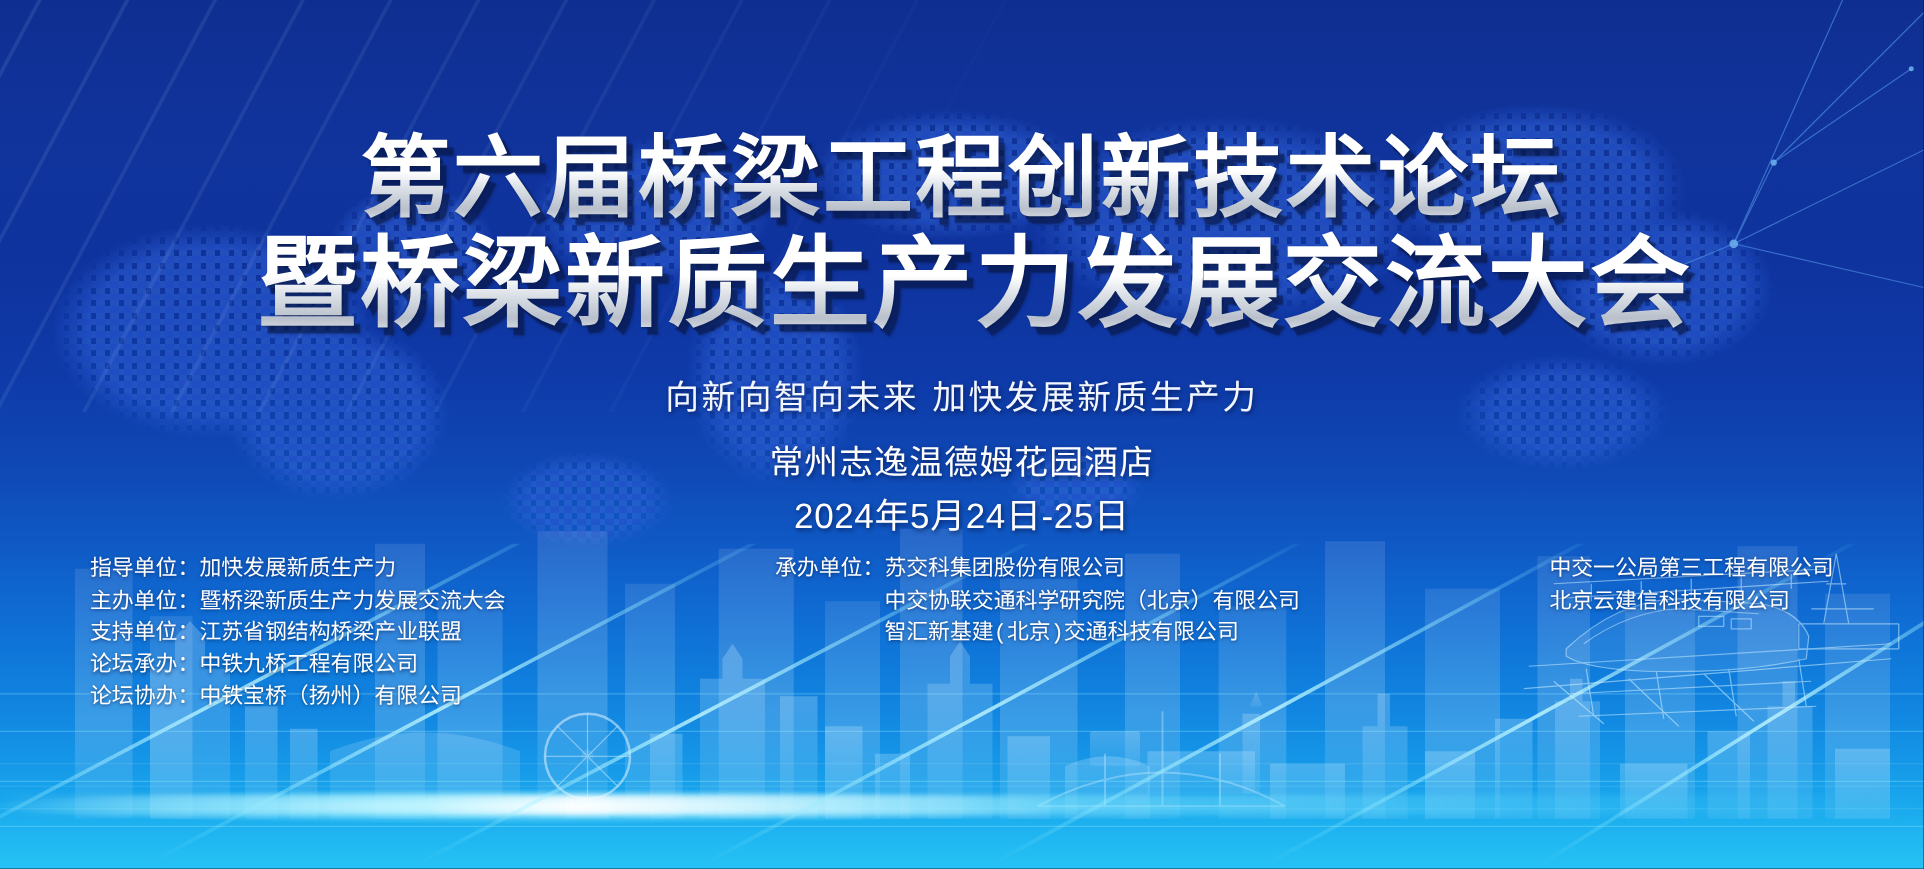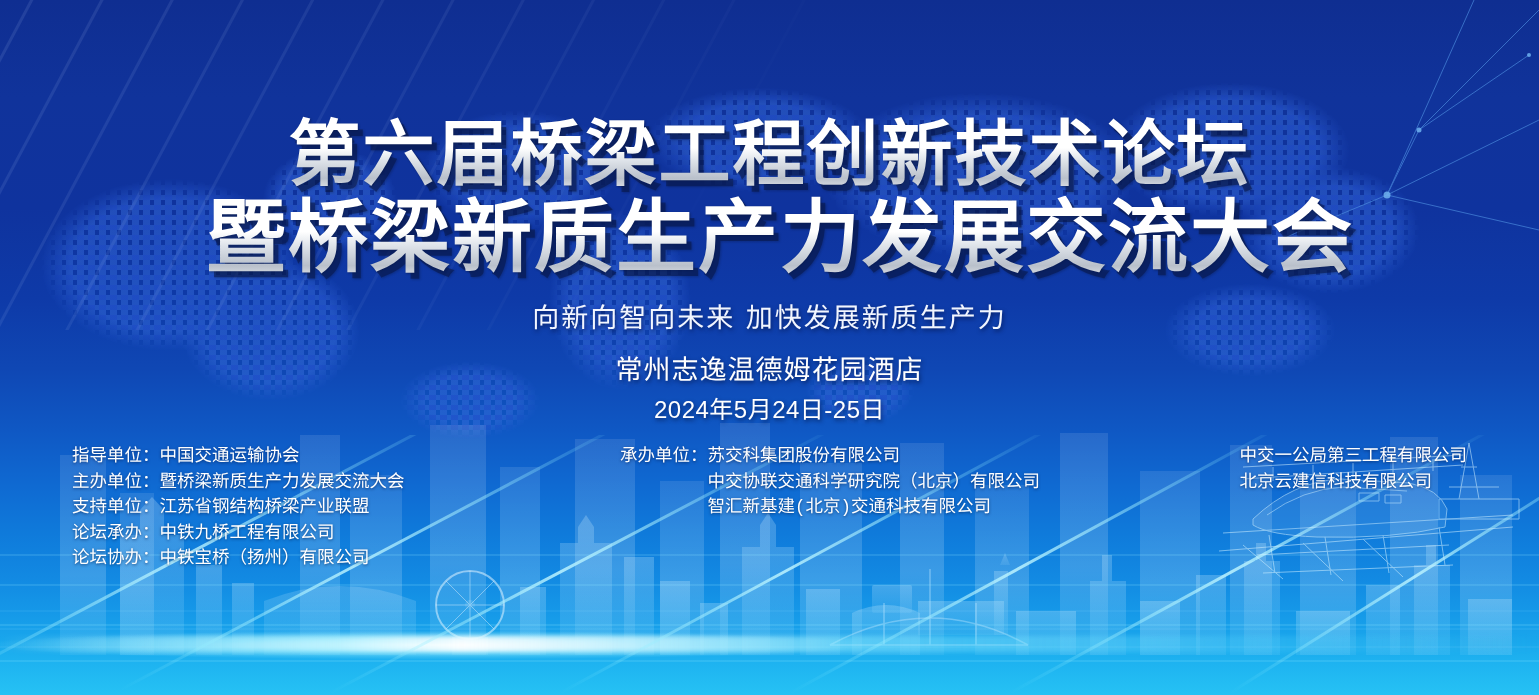--- a/index.html
+++ b/index.html
@@ -110,21 +110,21 @@
   
   .rays{position:absolute;left:0;bottom:0;width:1539px;height:260px;pointer-events:none;}
 
   
   .trainsvg{position:absolute;right:6px;bottom:92px;width:320px;height:180px;pointer-events:none;}
 
   
   .content{position:absolute;inset:0;}
 
   .title-block{
-    position:absolute; left:0; right:0; top:116px; text-align:center;
+    position:absolute; left:0; right:0; top:105px; text-align:center;
   }
   .title-line{
     font-weight:700;
     letter-spacing:2px;
     line-height:1.06;
     color:#fff;
     background:linear-gradient(180deg,#ffffff 0%,#ffffff 42%,#dfe4ea 58%,#b9c0cb 82%,#e8ebf0 100%);
     -webkit-background-clip:text;
     background-clip:text;
     -webkit-text-fill-color:transparent;
@@ -143,21 +143,21 @@
 
   .venue{
     position:absolute; left:0; right:0; top:352px; text-align:center;
     color:#fff; letter-spacing:1px;
   }
   .venue-place{
     font-size:27px; font-family:Liberation Sans, sans-serif;
     text-shadow:1px 2px 4px rgba(4,16,60,.7); line-height:1.35;
   }
   .venue-date{
-    font-size:24px; margin-top:2px; letter-spacing:.5px;
+    font-size:28px; margin-top:2px; letter-spacing:.5px;
     text-shadow:1px 2px 4px rgba(4,16,60,.7);
   }
 
   .orgs{position:absolute; left:0; right:0; top:444px; height:130px;}
   .org-col{
     position:absolute; top:0;
     font-family:Liberation Mono, monospace;
     font-size:17.5px; line-height:25.5px; color:#ffffff;
     text-shadow:0 1px 3px rgba(4,16,60,.6);
     white-space:nowrap;
@@ -348,21 +348,21 @@
     <div class="venue">
       <div class="venue-place">常州志逸温德姆花园酒店</div>
       <div class="venue-date">2024年5月24日-25日</div>
     </div>
 
     <div class="orgs">
 
       <div class="org-col col-left">
         <div class="org-row">
           <span class="org-label">指导单位：</span>
-          <span class="org-value">中国交通运输协会</span>
+          <span class="org-value">加快发展新质生产力</span>
         </div>
         <div class="org-row">
           <span class="org-label">主办单位：</span>
           <span class="org-value">暨桥梁新质生产力发展交流大会</span>
         </div>
         <div class="org-row">
           <span class="org-label">支持单位：</span>
           <span class="org-value">江苏省钢结构桥梁产业联盟</span>
         </div>
         <div class="org-row">

